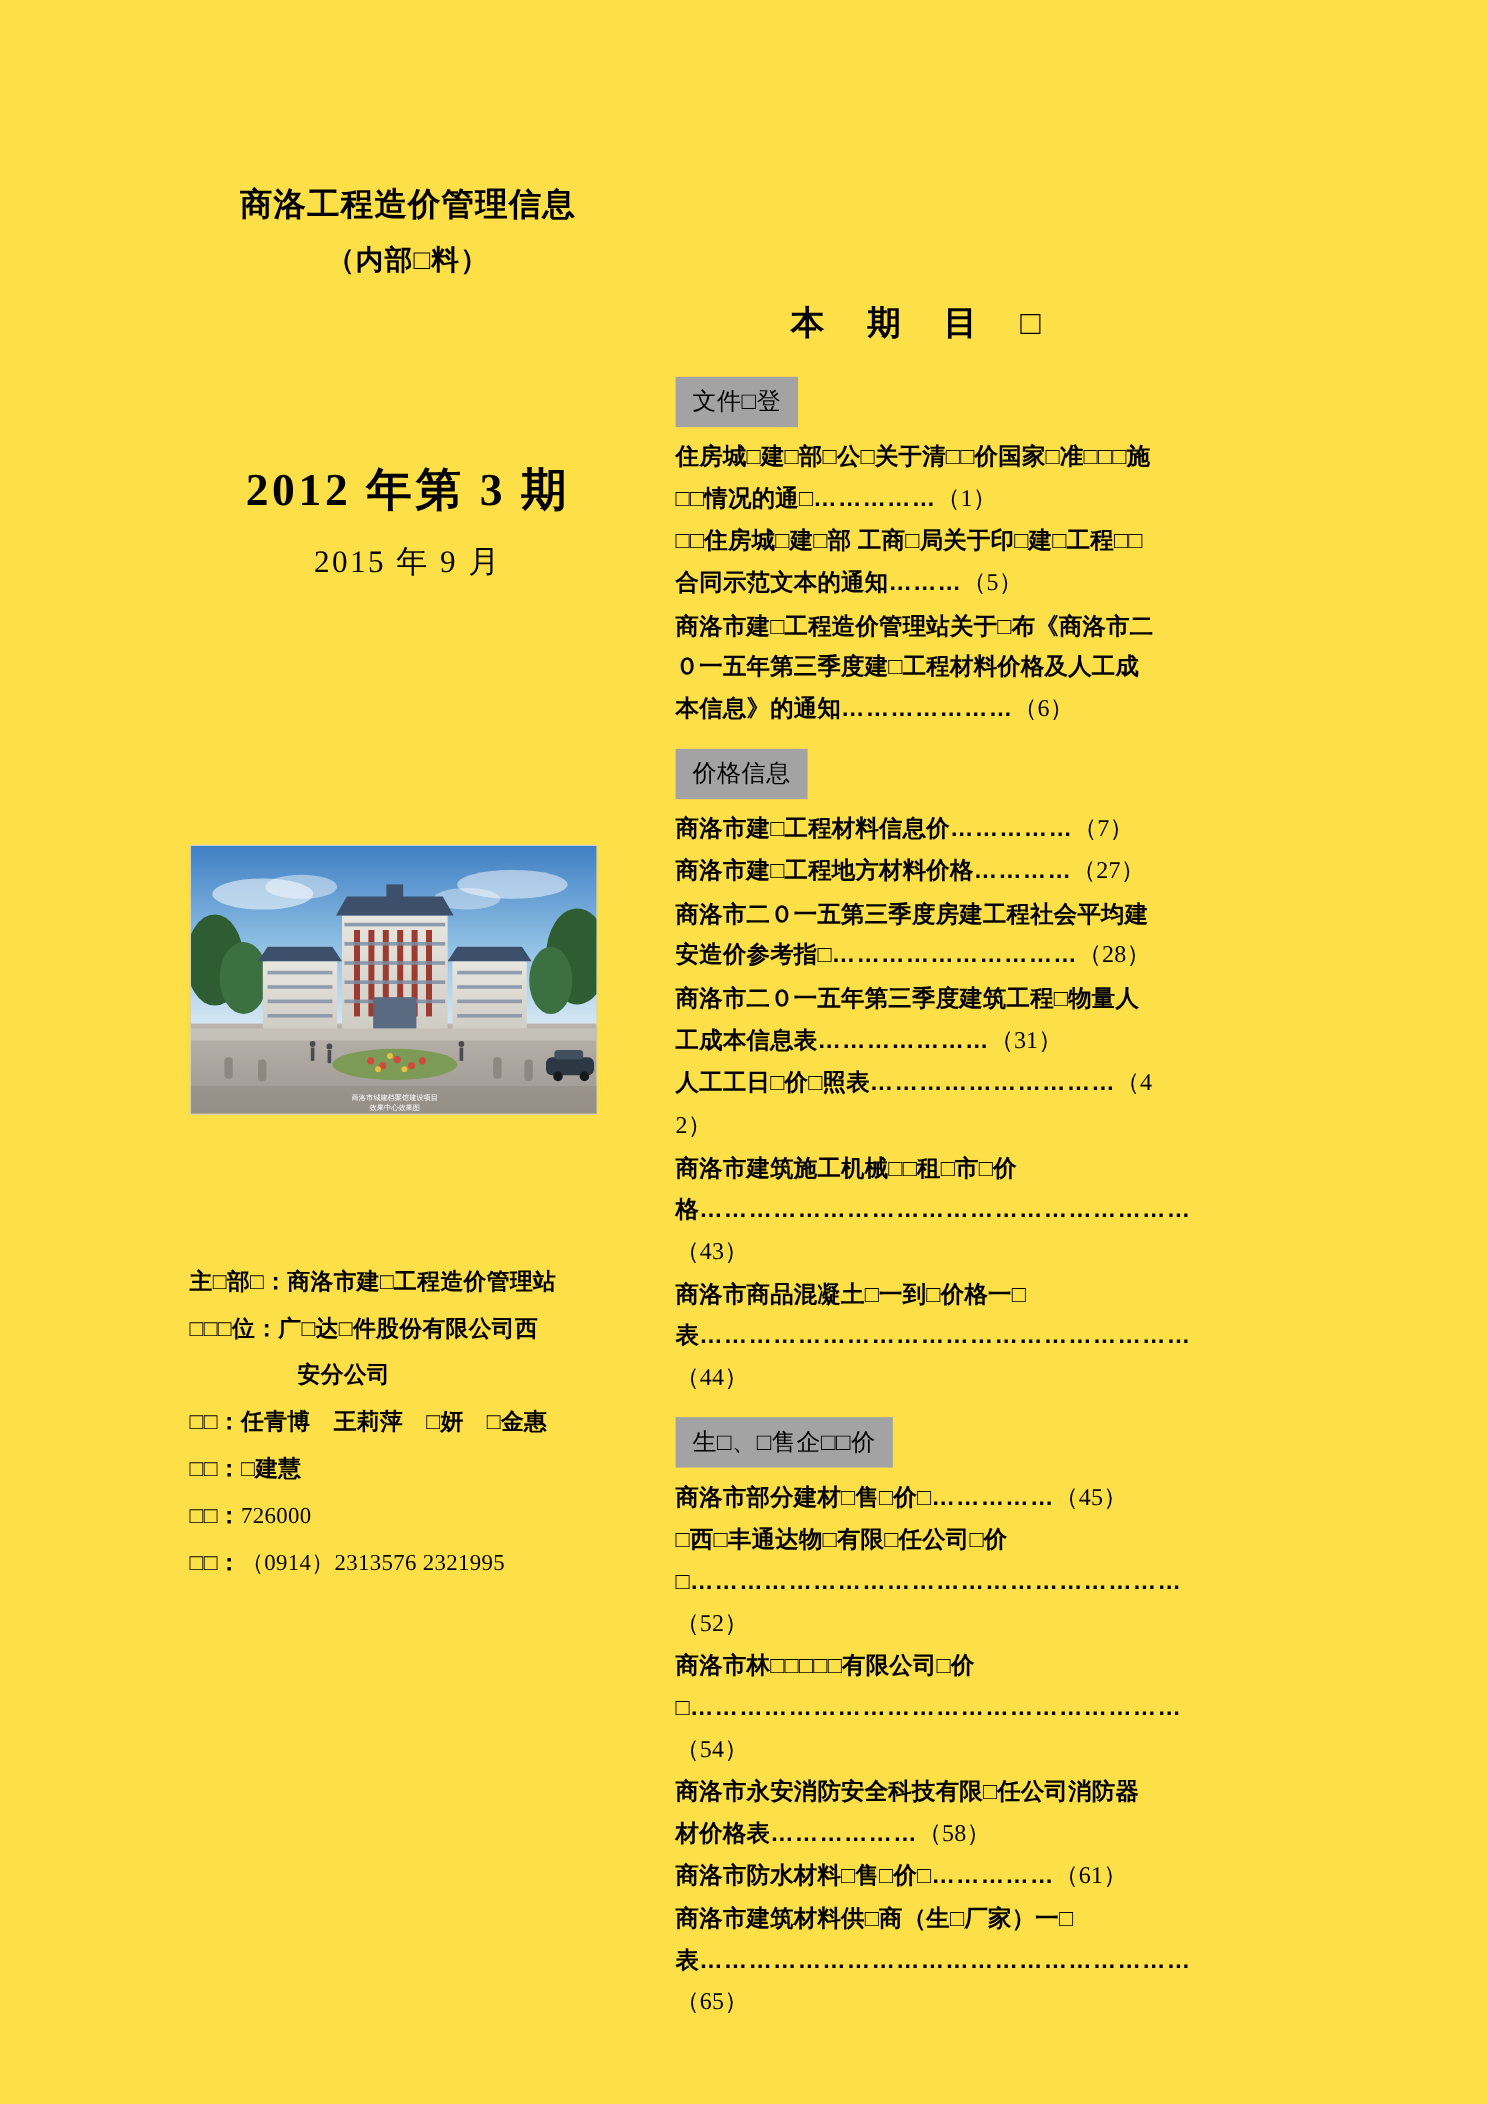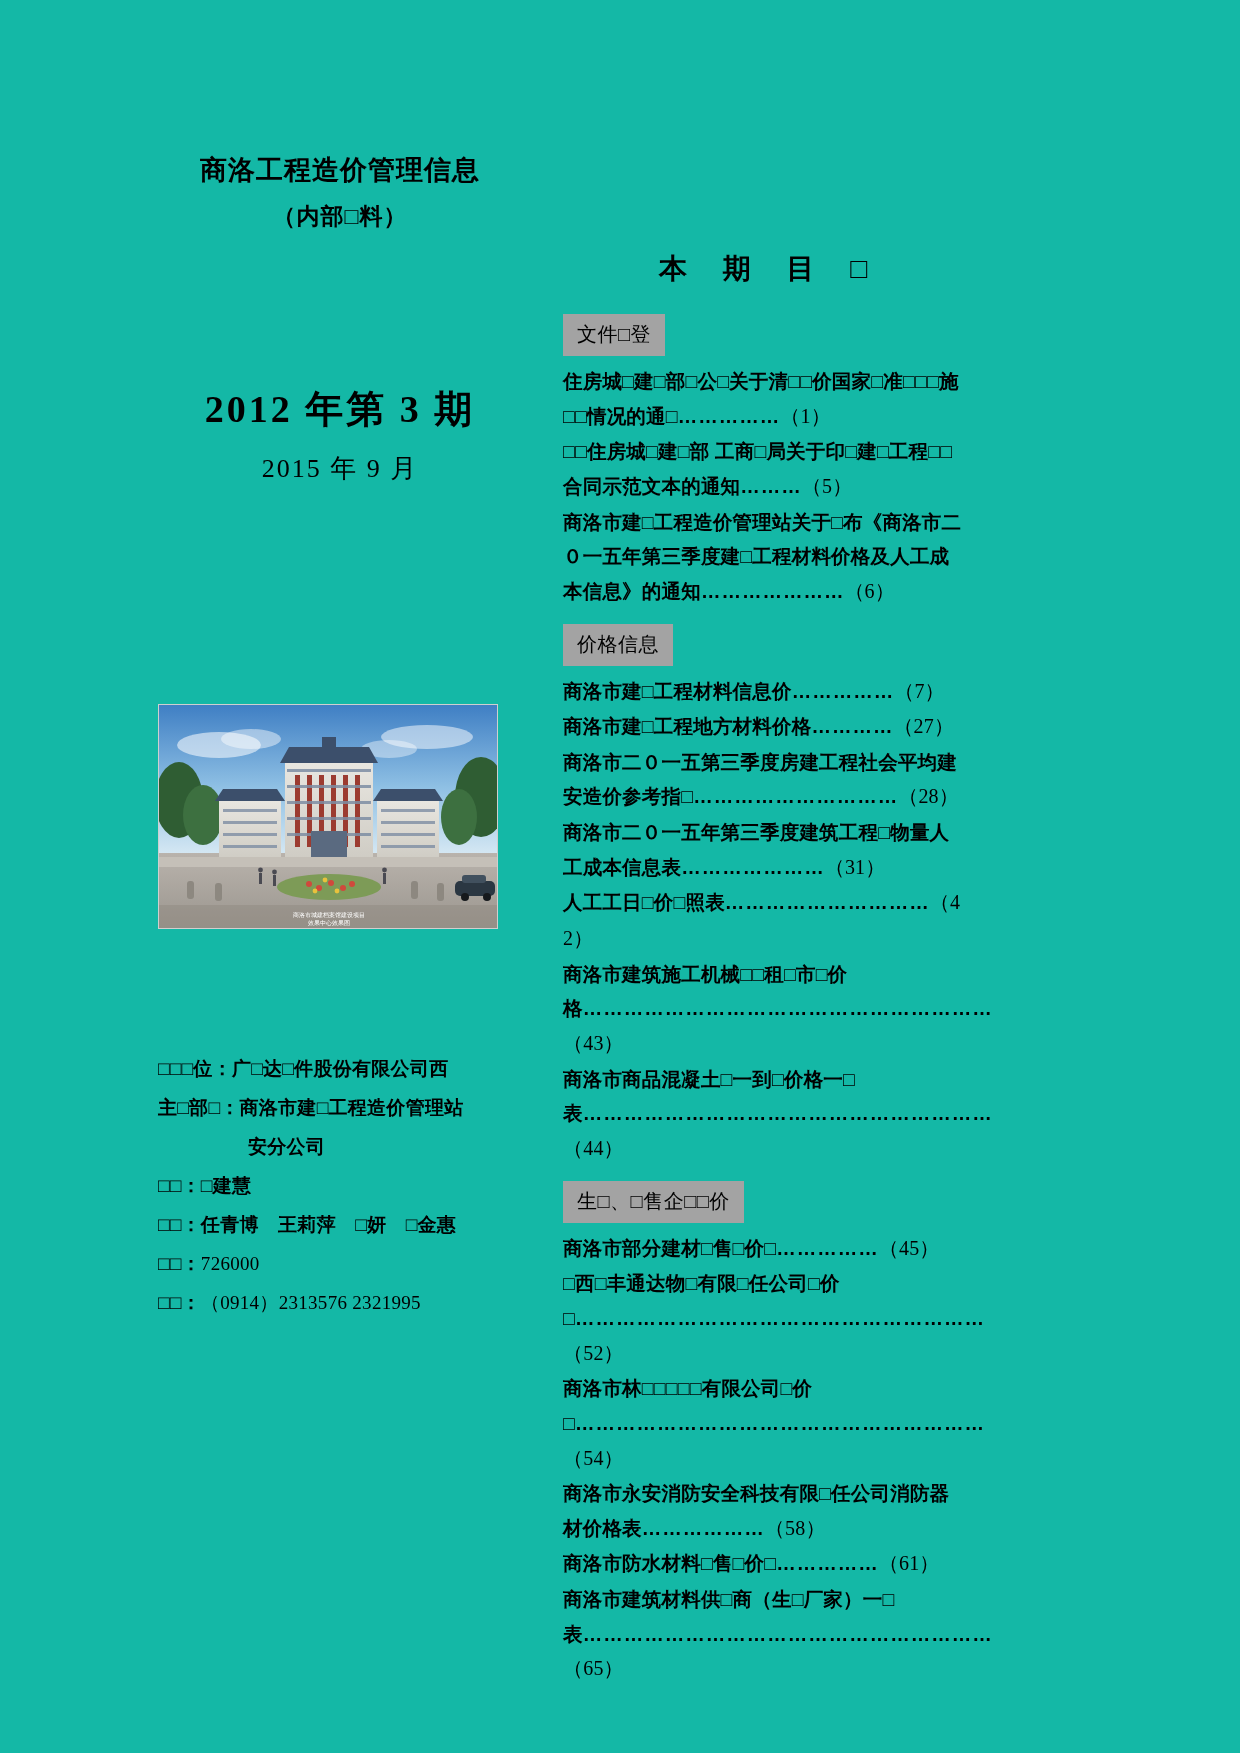--- a/index.html
+++ b/index.html
@@ -12,21 +12,21 @@
     height: 1753px;
     font-family: "Liberation Sans", "DejaVu Sans", sans-serif;
     color: #000000;
     position: relative;
     overflow: hidden;
   }
   .page {
     position: relative;
     width: 1240px;
     height: 1753px;
-    background: #14b8a6;
+    background: #fde047;
   }
 
   
   .left-col {
     position: absolute;
     left: 155px;
     top: 150px;
     width: 370px;
   }
   .masthead-title {
@@ -272,25 +272,25 @@
         <circle cx="328" cy="192" r="4" fill="#16191c"></circle>
       </g>
 
       <rect x="0" y="200" width="340" height="25" fill="#8d887f" opacity="0.45"></rect>
       <text x="170" y="212" font-family="Liberation Sans, sans-serif" font-size="6" fill="#ffffff" text-anchor="middle">商洛市城建档案馆建设项目</text>
       <text x="170" y="220" font-family="Liberation Sans, sans-serif" font-size="6" fill="#ffffff" text-anchor="middle">效果中心效果图</text>
     </svg>
   </div>
 
   <div class="contact-block">
+    <div class="contact-line">主□部□：商洛市建□工程造价管理站</div>
     <div class="contact-line">□□□位：广□达□件股份有限公司西</div>
-    <div class="contact-line">主□部□：商洛市建□工程造价管理站</div>
     <div class="contact-line indent">安分公司</div>
+    <div class="contact-line">□□：任青博　王莉萍　□妍　□金惠</div>
     <div class="contact-line">□□：□建慧</div>
-    <div class="contact-line">□□：任青博　王莉萍　□妍　□金惠</div>
     <div class="contact-line numeric">
       <span class="lbl">□□：</span><span>726000</span>
     </div>
     <div class="contact-line numeric">
       <span class="lbl">□□：</span><span>（0914）2313576    2321995</span>
     </div>
   </div>
 
   <div class="toc">
     <div class="toc-title">本 期 目 □</div>

